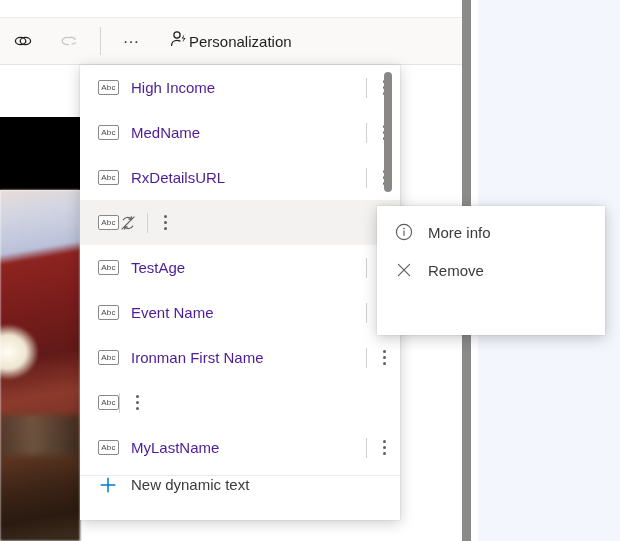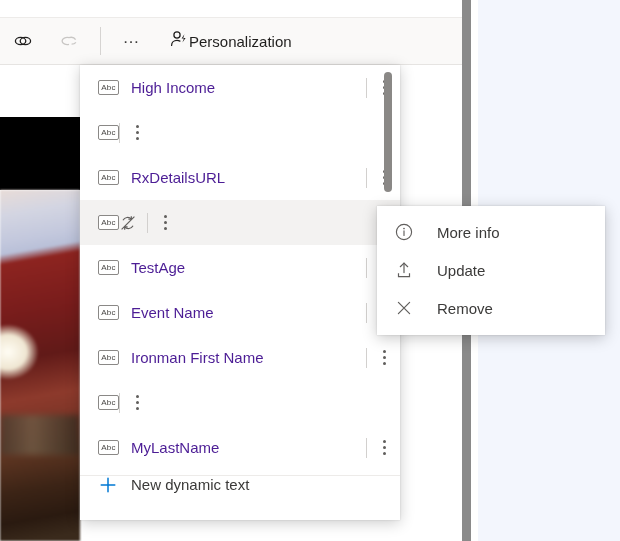--- a/index.html
+++ b/index.html
@@ -156,21 +156,21 @@
     position: absolute; left: 377px; top: 206px; width: 228px; height: 129px;
     background: #ffffff;
     box-shadow: 0 3px 14px rgba(0,0,0,.22), 0 0 2px rgba(0,0,0,.14);
     padding: 7px 0;
   }
   .ctx-item {
     height: 38px; display: flex; align-items: center;
     padding-left: 16px; cursor: pointer;
   }
   .ctx-ico { width: 22px; flex: 0 0 auto; display: flex; align-items: center; justify-content: center; }
-  .ctx-label { margin-left: 22px; font-size: 15px; color: #3b3a39; white-space: nowrap; }
+  .ctx-label { margin-left: 13px; font-size: 15px; color: #3b3a39; white-space: nowrap; }
 </style>
 </head>
 <body>
 
 <div id="stage">
 
   <div class="canvas-white"></div>
   <div class="canvas-black"></div>
   <div class="photo"></div>
 
@@ -226,20 +226,21 @@
           <span class="dt-more">
             <span class="dots">
               <i></i>
               <i></i>
               <i></i>
             </span>
           </span>
         </div>
         <div class="dt-row">
           <span class="abc-icon">Abc</span>
+          <span class="dt-label">MedName</span>
           <span class="dt-divider"></span>
           <span class="dt-more">
             <span class="dots">
               <i></i>
               <i></i>
               <i></i>
             </span>
           </span>
         </div>
         <div class="dt-row">
@@ -358,30 +359,20 @@
             <circle cx="10" cy="10" r="7.6" fill="none" stroke="#605e5c" stroke-width="1.15"></circle>
             <path d="M10 8.9v4.6" stroke="#605e5c" stroke-width="1.15" stroke-linecap="round"></path>
             <circle cx="10" cy="6.5" r=".85" fill="#605e5c"></circle>
           </svg>
         </span>
         <span class="ctx-label">More info</span>
       </div>
       <div class="ctx-item">
         <span class="ctx-ico">
           <svg width="20" height="20" viewBox="0 0 20 20">
-            <path d="M10 3.2v9.4" stroke="#605e5c" stroke-width="1.2" stroke-linecap="round"></path>
-            <path d="M6.3 6.7 10 3.1l3.7 3.6" fill="none" stroke="#605e5c" stroke-width="1.2" stroke-linecap="round" stroke-linejoin="round"></path>
-            <path d="M4.5 13.3v3.4h11v-3.4" fill="none" stroke="#605e5c" stroke-width="1.2"></path>
-          </svg>
-        </span>
-        <span class="ctx-label">Update</span>
-      </div>
-      <div class="ctx-item">
-        <span class="ctx-ico">
-          <svg width="20" height="20" viewBox="0 0 20 20">
             <path d="M4.4 4.4 15.6 15.6M15.6 4.4 4.4 15.6" stroke="#605e5c" stroke-width="1.2" stroke-linecap="round"></path>
           </svg>
         </span>
         <span class="ctx-label">Remove</span>
       </div>
     </div>
 
 </div>
 
 </body></html>

